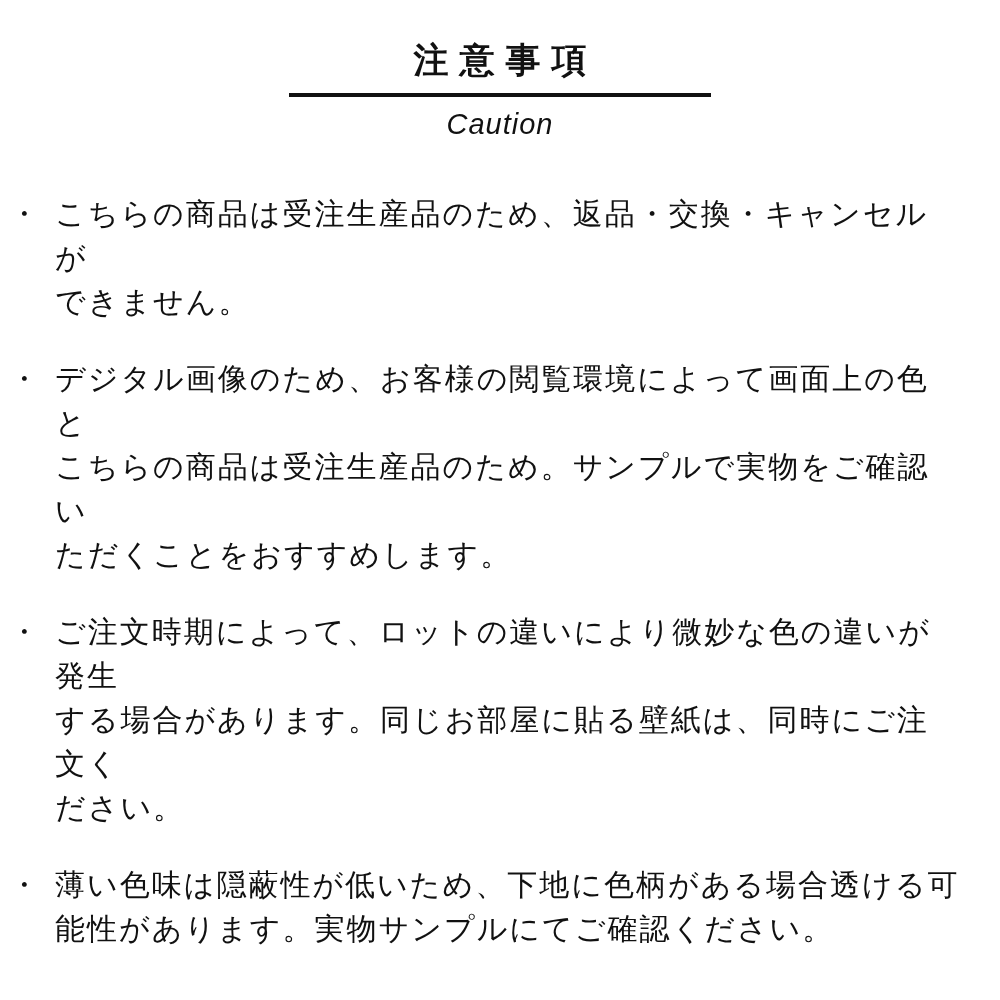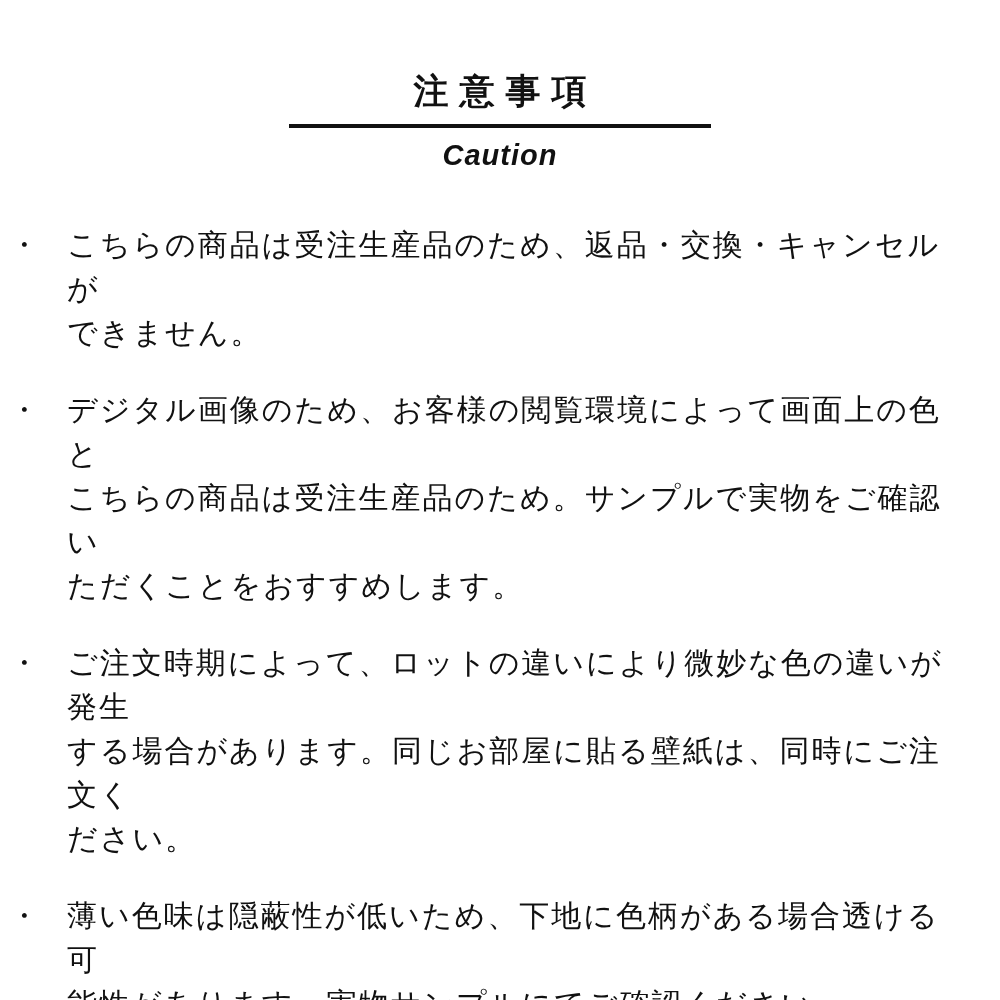--- a/index.html
+++ b/index.html
@@ -10,21 +10,21 @@
     background: #ffffff;
     overflow: hidden;
     font-family: "Liberation Sans", "DejaVu Sans", sans-serif;
     color: #111111;
   }
   .page {
     position: relative;
     width: 1000px;
     height: 1000px;
     box-sizing: border-box;
-    padding-top: 69px;
+    padding-top: 38px;
   }
   
   .header {
     text-align: center;
   }
   .title {
     margin: 0;
     font-size: 35px;
     line-height: 44px;
     font-weight: bold;
@@ -33,21 +33,21 @@
     color: #111111;
   }
   .title-rule {
     width: 422px;
     height: 3.5px;
     background: #111111;
     margin: 11px auto 9px auto;
   }
   .subtitle {
     font-style: italic;
-    font-weight: 700;
+    font-weight: 400;
     font-size: 29px;
     line-height: 36px;
     letter-spacing: 1px;
     color: #111111;
   }
   
   .notes {
     list-style: none;
     margin: 50px 0 0 0;
     padding: 0 40px 0 55px;
@@ -58,21 +58,21 @@
   }
   .bullet {
     position: absolute;
     left: -46px;
     top: 0;
     font-size: 30px;
     line-height: 44px;
     color: #111111;
   }
   .note-text {
-    margin: 12px;
+    margin: 0;
     font-size: 30px;
     line-height: 44px;
     letter-spacing: 2px;
     white-space: pre-line;
     color: #111111;
   }
 </style>
 </head>
 <body>
 

